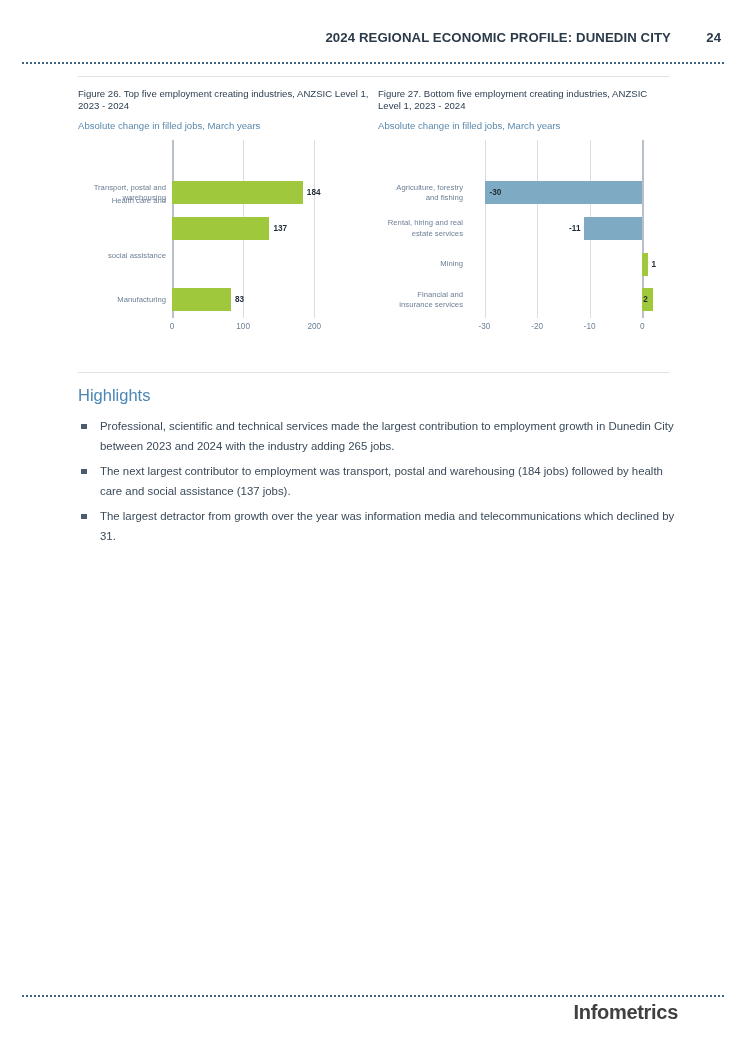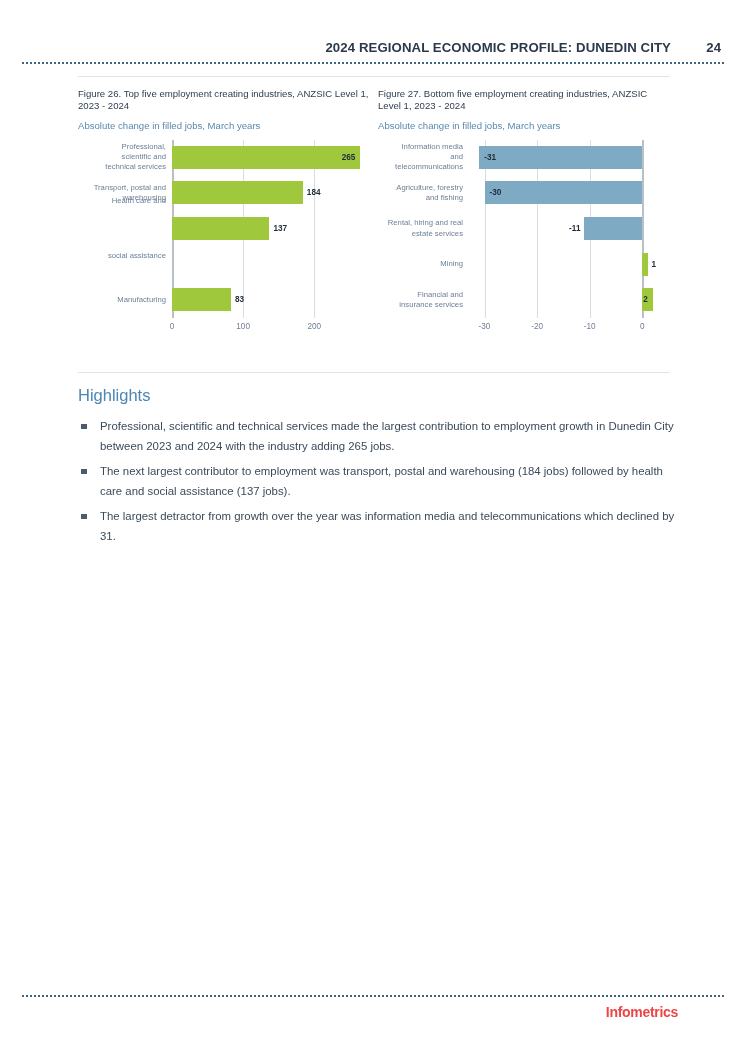--- a/index.html
+++ b/index.html
@@ -17,21 +17,20 @@
     overflow: hidden;
   }
 
   
   .page-header {
     position: absolute;
     left: 0;
     top: 30px;
     width: 746px;
     height: 26px;
-    margin-top: 10px;
   }
   .header-title {
     position: absolute;
     right: 75px;
     top: 0;
     font-size: 13.2px;
     font-weight: bold;
     letter-spacing: 0.1px;
     color: #2b3a4a;
     white-space: nowrap;
@@ -224,23 +223,23 @@
     display: flex;
     align-items: center;
     height: 22px;
   }
   .logo-swatches {
     display: flex;
     gap: 2px;
     margin-right: 6px;
   }
   .logo-word {
-    font-size: 14px;
+    font-size: 20px;
     font-weight: bold;
-    color: #ef4444;
+    color: #404040;
     letter-spacing: -0.3px;
     font-family: "Liberation Sans", sans-serif;
   }
 </style>
 </head>
 <body>
 
 <div class="page-header">
   <div class="header-title">2024 REGIONAL ECONOMIC PROFILE: DUNEDIN CITY</div>
   <div class="header-pageno">24</div>
@@ -251,29 +250,20 @@
 <div class="charts-row">
 
   <div class="chart-panel left">
     <div class="chart-title">Figure 26. Top five employment creating industries, ANZSIC Level 1, 2023 - 2024</div>
     <div class="chart-subtitle">Absolute change in filled jobs, March years</div>
     <div class="plot">
       <div class="plot-inner" id="plot-left">
           <div class="gridline zero" style="left: 94px;"></div>
           <div class="gridline" style="left: 165.111px;"></div>
           <div class="gridline" style="left: 236.222px;"></div>
-          <div class="cat-row" style="top: 0px;">
-            <div class="cat-label" style="left: 0px; width: 88px;">
-              <div>Professional,</div>
-              <div>scientific and</div>
-              <div>technical services</div>
-            </div>
-            <div class="bar" style="left: 94px; width: 188.444px; background: rgb(159, 200, 60);"></div>
-            <div class="bar-value" style="left: 256.444px; width: 21px; justify-content: flex-end;">265</div>
-          </div>
           <div class="cat-row" style="top: 35.6px;">
             <div class="cat-label" style="left: 0px; width: 88px;">
               <div>Transport, postal and</div>
               <div>warehousing</div>
             </div>
             <div class="bar" style="left: 94px; width: 130.844px; background: rgb(159, 200, 60);"></div>
             <div class="bar-value" style="left: 228.844px;">184</div>
           </div>
           <div class="cat-row" style="top: 71.2px;">
             <div class="cat-label" style="left: 0px; width: 88px; gap: 44px;">
@@ -301,29 +291,20 @@
 
   <div class="chart-panel right">
     <div class="chart-title">Figure 27. Bottom five employment creating industries, ANZSIC Level 1, 2023 - 2024</div>
     <div class="chart-subtitle">Absolute change in filled jobs, March years</div>
     <div class="plot">
       <div class="plot-inner" id="plot-right">
           <div class="gridline" style="left: 106.52px;"></div>
           <div class="gridline" style="left: 159.121px;"></div>
           <div class="gridline" style="left: 211.723px;"></div>
           <div class="gridline zero" style="left: 264.324px;"></div>
-          <div class="cat-row" style="top: 0px;">
-            <div class="cat-label" style="left: 0px; width: 85px;">
-              <div>Information media</div>
-              <div>and</div>
-              <div>telecommunications</div>
-            </div>
-            <div class="bar" style="left: 101.26px; width: 163.064px; background: rgb(126, 170, 196);"></div>
-            <div class="bar-value" style="left: 106.26px;">-31</div>
-          </div>
           <div class="cat-row" style="top: 35.6px;">
             <div class="cat-label" style="left: 0px; width: 85px;">
               <div>Agriculture, forestry</div>
               <div>and fishing</div>
             </div>
             <div class="bar" style="left: 106.52px; width: 157.803px; background: rgb(126, 170, 196);"></div>
             <div class="bar-value" style="left: 111.52px;">-30</div>
           </div>
           <div class="cat-row" style="top: 71.2px;">
             <div class="cat-label" style="left: 0px; width: 85px;">

